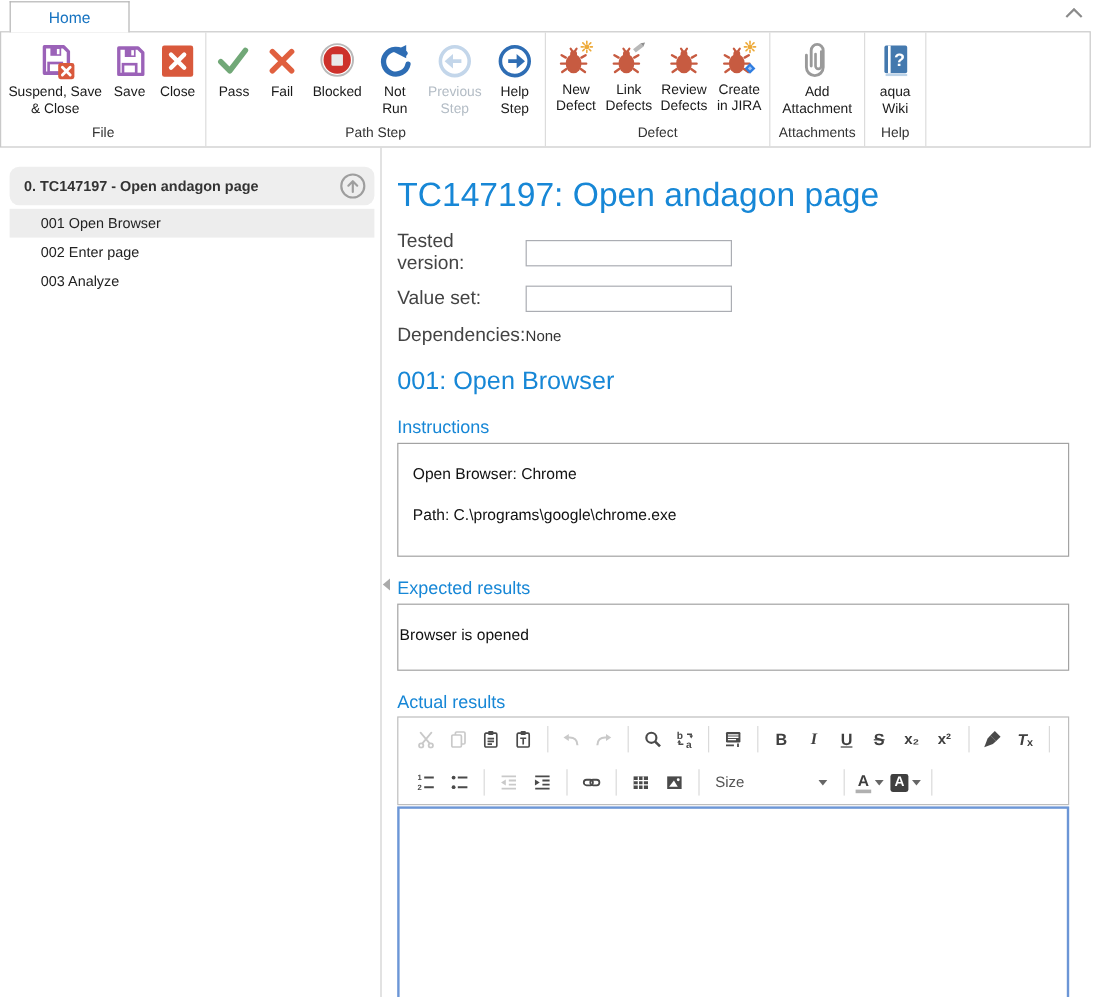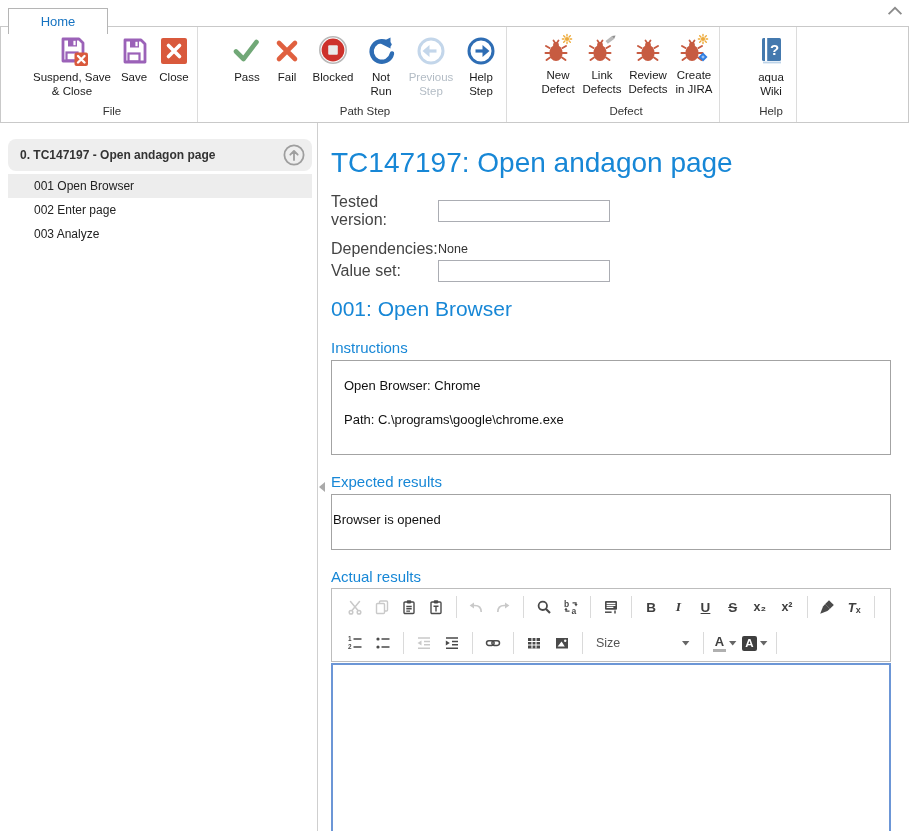--- a/index.html
+++ b/index.html
@@ -2,29 +2,29 @@
 <html><head>
 <meta charset="utf-8">
 <style>
   * { box-sizing: border-box; margin: 0; padding: 0; }
   html,body { background:#fff; }
   body { font-family:"Liberation Sans", sans-serif; }
   .page { position:relative; width:911px; height:831px; background:#fff; overflow:hidden; }
 
   
   .tabstrip { position:absolute; top:0; left:0; right:0; height:26px; background:#fff; }
-  .tab-home { position:absolute; left:8px; top:8px; height:26px; width:100px; background:#fff;
+  .tab-home { position:absolute; left:8px; top:1px; height:26px; width:100px; background:#fff;
     border:1px solid #b5b5b5; border-bottom:none; z-index:3; display:flex; align-items:center; justify-content:center;
     font-size:13px; color:#1673c1; cursor:default; }
   .collapse-chevron { position:absolute; top:5px; right:8px; width:16px; height:12px; cursor:pointer; }
 
   
   .ribbon { position:absolute; top:26px; left:0; width:909px; height:97px; background:#fff;
     border:1px solid #c9c9c9; display:flex; z-index:2; }
-  .rgroup { display:flex; flex-direction:column; border-right:1px solid #dcdcdc;padding-left:26px; }
+  .rgroup { display:flex; flex-direction:column; border-right:1px solid #dcdcdc; }
   .rgroup-buttons { flex:1; display:flex; align-items:flex-start; justify-content:center; padding:3px 3px 0; }
   .rgroup-label { text-align:center; font-size:11.5px; color:#333; padding:2px 6px 5px; }
   .rbtn { display:flex; flex-direction:column; align-items:center; padding:3px 3px 1px; cursor:pointer; border-radius:2px; }
   .rbtn .ic { display:block; }
   .rbtn .lbl { font-size:11.5px; color:#1a1a1a; text-align:center; line-height:1.22; margin-top:3px; }
   .rbtn.disabled { cursor:default;align-items:center; }
   .rbtn.disabled .lbl { color:#b3bcc5; }
   .w84 { width:84px; } .w44 { width:44px; } .w40 { width:40px; } .w48 { width:48px; }
   .w52 { width:52px; } .w56 { width:56px; } .w72 { width:72px; }
   .rfiller { flex:1; }
@@ -357,20 +357,31 @@
               <use href="#i-bug" transform="translate(3,4)"></use>
               <use href="#i-sun" transform="translate(21,1)"></use>
               <use href="#i-diamond" transform="translate(20,18)"></use>
             </svg>
           <span class="lbl">Create in JIRA</span>
         </div>
       </div>
       <div class="rgroup-label">Defect</div>
     </div>
 
+    <div class="rgroup">
+      <div class="rgroup-buttons">
+        <div class="rbtn w72">
+          <svg class="ic" width="32" height="34" viewBox="0 0 32 34">
+              <use href="#i-clip"></use>
+            </svg>
+          <span class="lbl">Add Attachment</span>
+        </div>
+      </div>
+      <div class="rgroup-label">Attachments</div>
+    </div>
 
     <div class="rgroup">
       <div class="rgroup-buttons">
         <div class="rbtn w44">
           <svg class="ic" width="32" height="34" viewBox="0 0 32 34">
               <use href="#i-book" transform="translate(0,1)"></use>
             </svg>
           <span class="lbl">aqua Wiki</span>
         </div>
       </div>
@@ -398,27 +409,27 @@
 
   <div class="splitter-arrow"></div>
 
   <div class="main">
     <div class="tc-title">TC147197: Open andagon page</div>
 
     <div class="field-row">
       <span class="flabel">Tested version:</span>
       <input class="fld" value="" style="">
     </div>
+    <div class="field-row">
+      <span class="flabel">Value set:</span>
+      <input class="fld" value="" style="">
+    </div>
     <div class="field-row dep-row">
       <span class="flabel">Dependencies:</span>
       <span class="fval">None</span>
-    </div>
-    <div class="field-row">
-      <span class="flabel">Value set:</span>
-      <input class="fld" value="" style="">
     </div>
 
     <div class="step-heading">001: Open Browser</div>
 
     <div class="sec-heading">Instructions</div>
     <div class="txtbox instr-box">
       <p>Open Browser: Chrome</p>
       <p>Path: C.\programs\google\chrome.exe</p>
     </div>
 

